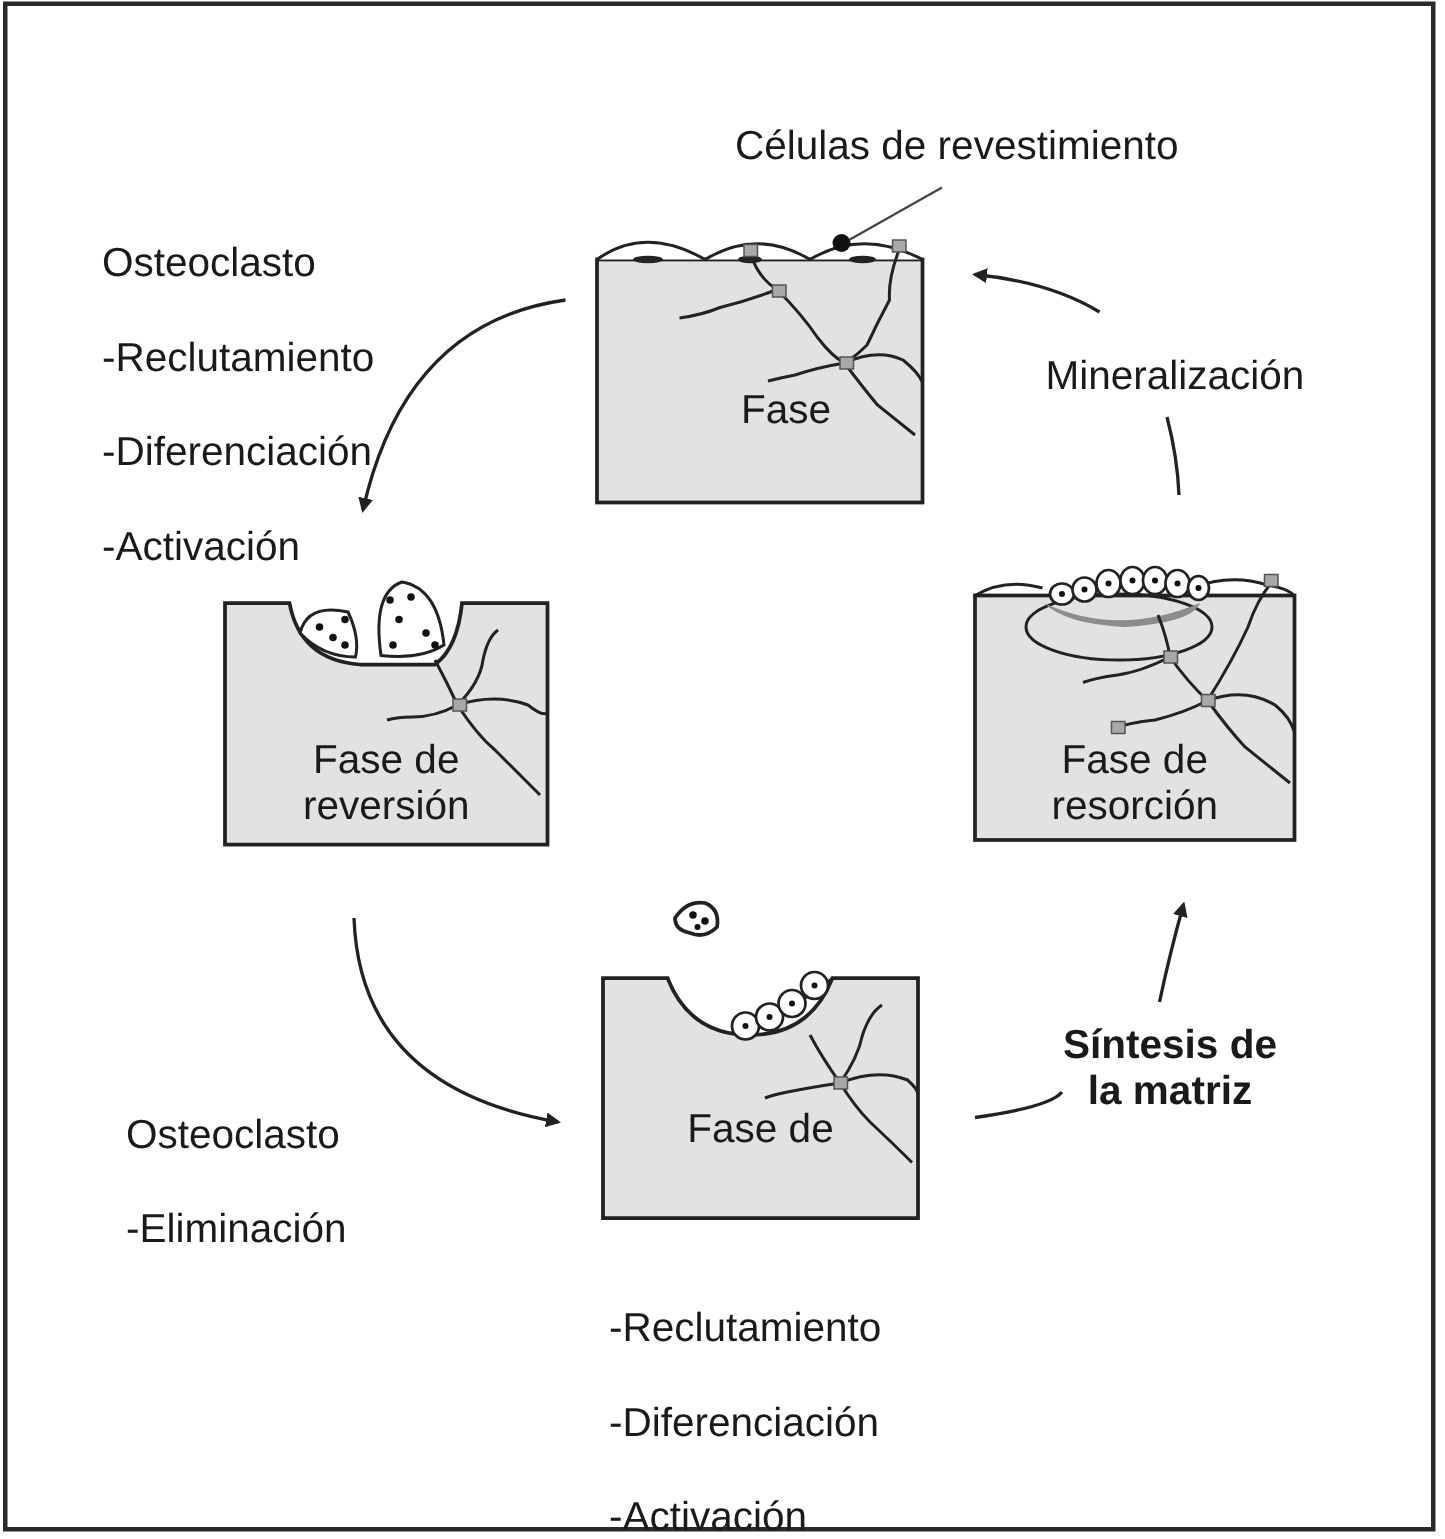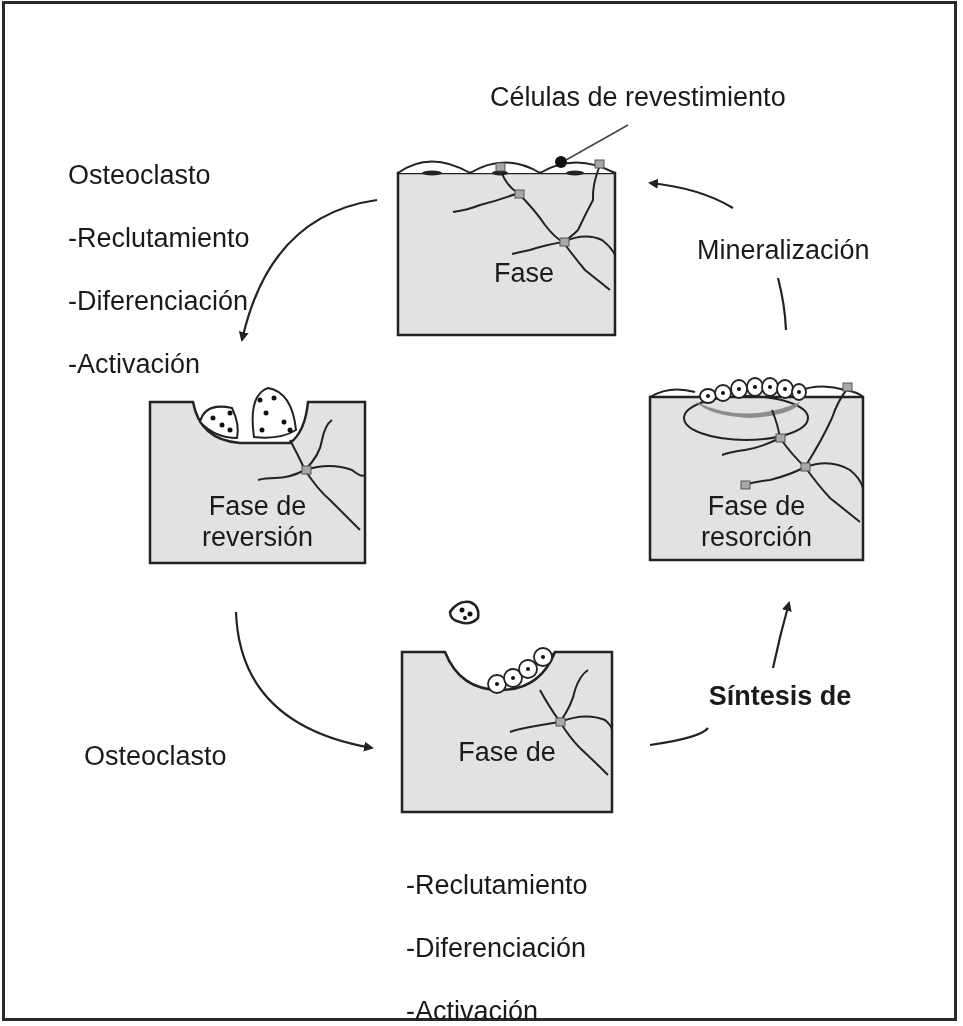--- a/index.html
+++ b/index.html
@@ -179,25 +179,27 @@
 
 <div class="lbl list" style="left:68px; top:128px;">
   <div>Osteoclasto</div>
   <div>-Reclutamiento</div>
   <div>-Diferenciación</div>
   <div>-Activación</div>
 </div>
 
 <div class="lbl list" style="left:84px; top:709px;">
   <div>Osteoclasto</div>
+  <div>-Eliminación</div>
 </div>
 
 <div class="lbl list" style="left:406px; top:838px;">
   <div>-Reclutamiento</div>
   <div>-Diferenciación</div>
   <div>-Activación</div>
 </div>
 
 <div class="lbl center" style="left:690px; top:681px; width:180px;font-weight:bold;">
   <div>Síntesis de</div>
+  <div>la matriz</div>
 </div>
 
 <div class="lbl" style="left:657px; top:235px;margin-left:40px;">Mineralización</div>
 
 </body></html>

